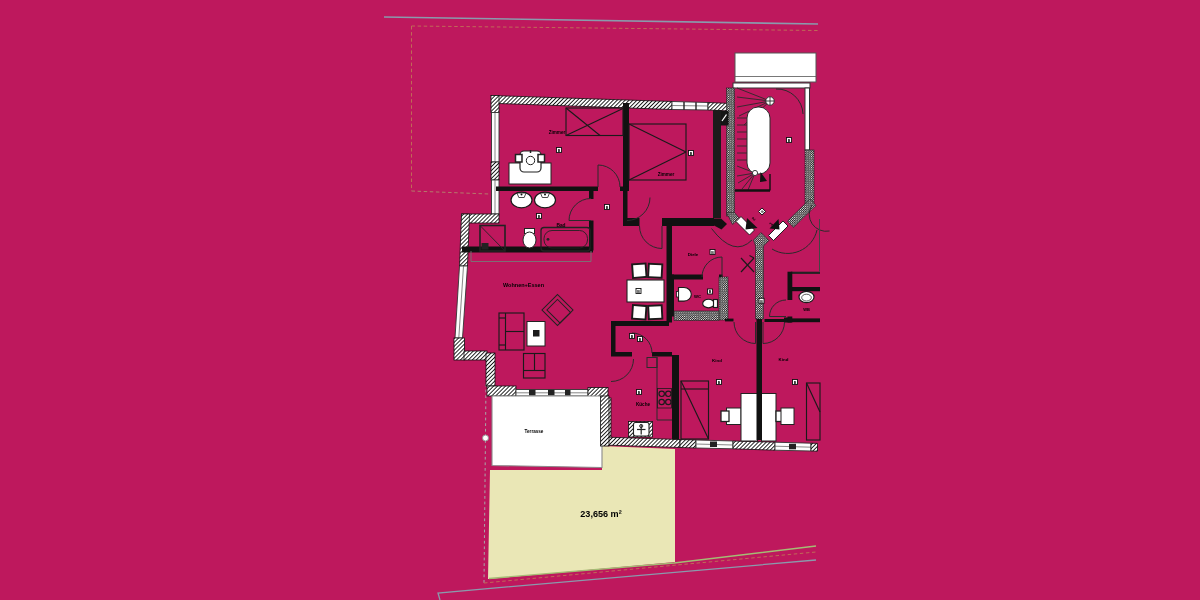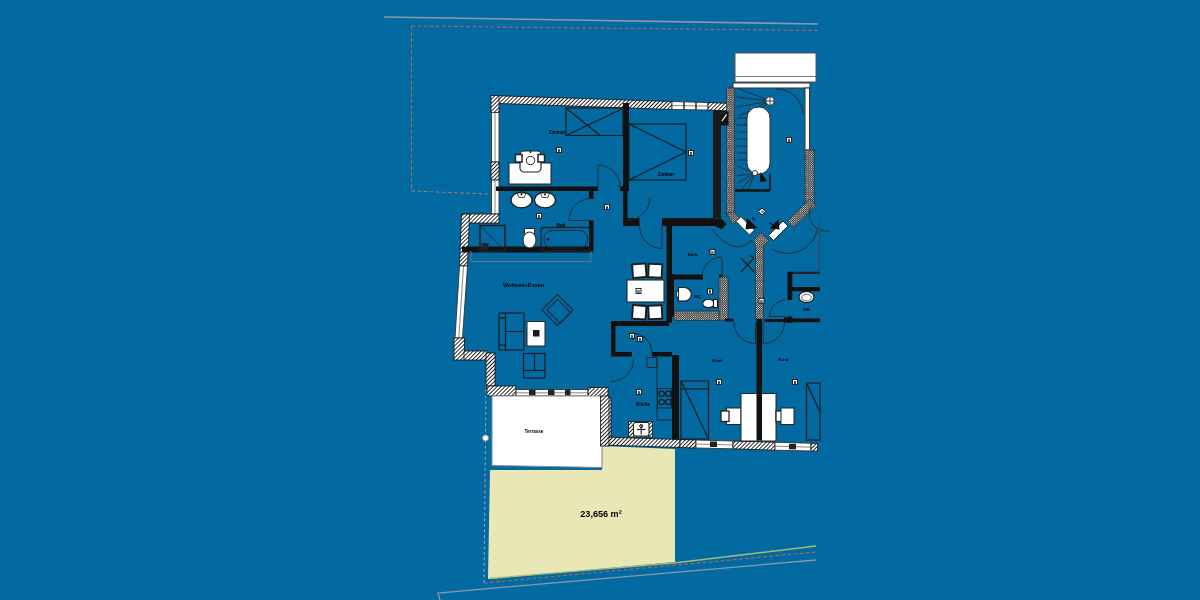--- a/index.html
+++ b/index.html
@@ -1,16 +1,16 @@
 <!DOCTYPE html>
 <html><head>
 <meta charset="utf-8">
 <style>
   html,body{margin:0;padding:0;background:#fff;}
-  #page{position:relative;width:1200px;height:600px;background:#0369a1;overflow:hidden;}
+  #page{position:relative;width:1200px;height:600px;background:#be185d;overflow:hidden;}
   svg{position:absolute;left:0;top:0;}
   text{font-family:"Liberation Sans",sans-serif;fill:#000;}
 </style>
 </head>
 <body>
 <div id="page">
 <svg width="1200" height="600" viewBox="0 0 1200 600">
 <defs>
 <pattern id="hatch" patternUnits="userSpaceOnUse" width="2.8" height="2.8" patternTransform="rotate(45)">
   <rect width="2.8" height="2.8" fill="#ffffff"></rect>

